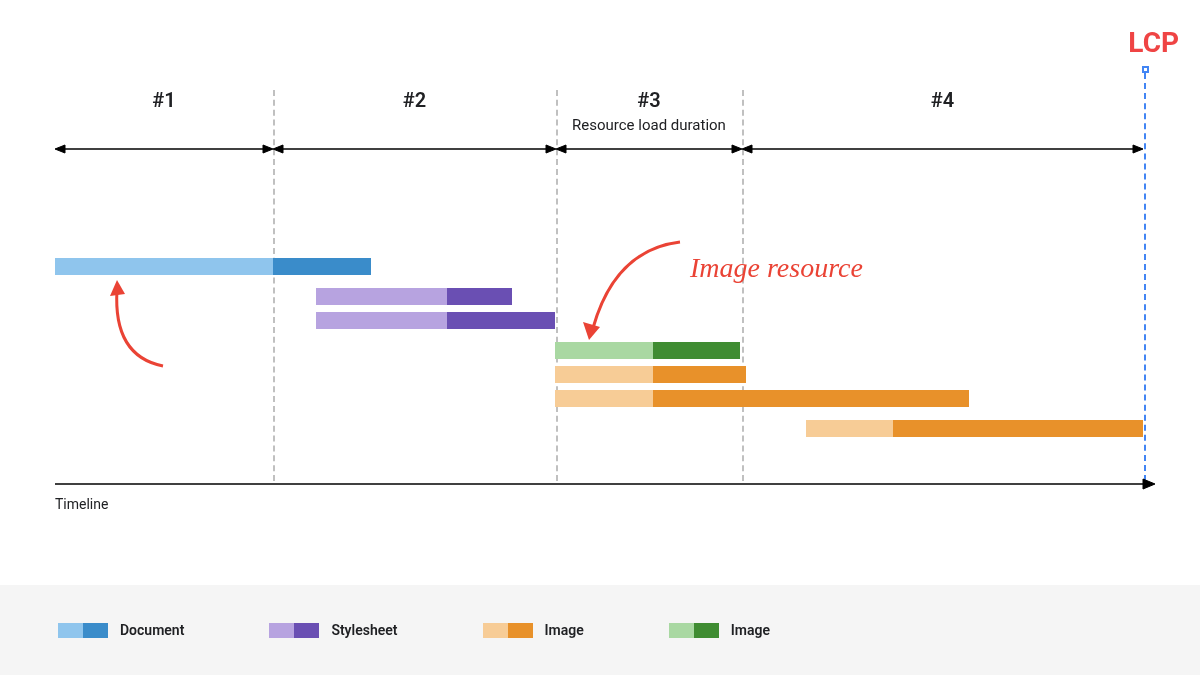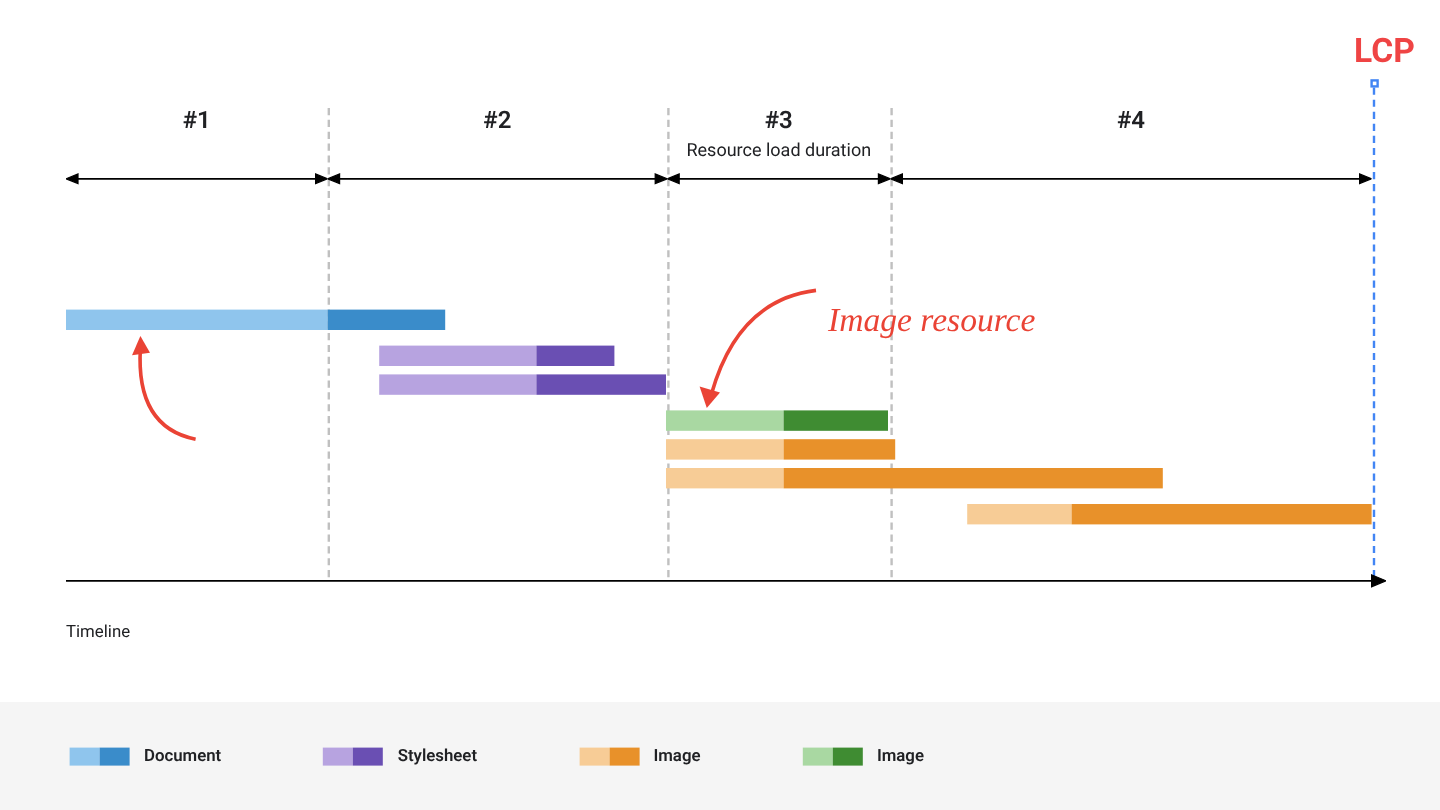--- a/index.html
+++ b/index.html
@@ -177,21 +177,21 @@
   <div class="annotation" style="left:635px; top:192px;margin-top:30px;">Image resource</div>
   <svg style="position:absolute; left:520px; top:200px;" width="115" height="115">
     <path d="M 105 12 Q 40 20 18 98" stroke="#ea4335" stroke-width="3" fill="none"></path>
     <polygon points="14,110 8,92 25,97" fill="#ea4335"></polygon>
   </svg>
 
   <svg class="axis" style="left:0; top:447px;" width="1100" height="14">
     <line x1="0" y1="7" x2="1094" y2="7" stroke-width="1.5"></line>
     <polygon points="1100,7 1088,2 1088,12"></polygon>
   </svg>
-  <div class="axis-label" style="left:0; top:466px;margin-top:23px;">Timeline</div>
+  <div class="axis-label" style="left:0; top:466px;">Timeline</div>
 
 </div>
 
 <div class="legend">
   <div class="legend-item">
     <div class="swatch">
         <div style="background: rgb(143, 197, 237);"></div>
         <div style="background: rgb(58, 140, 202);"></div>
       </div>
     <span>Document</span>

